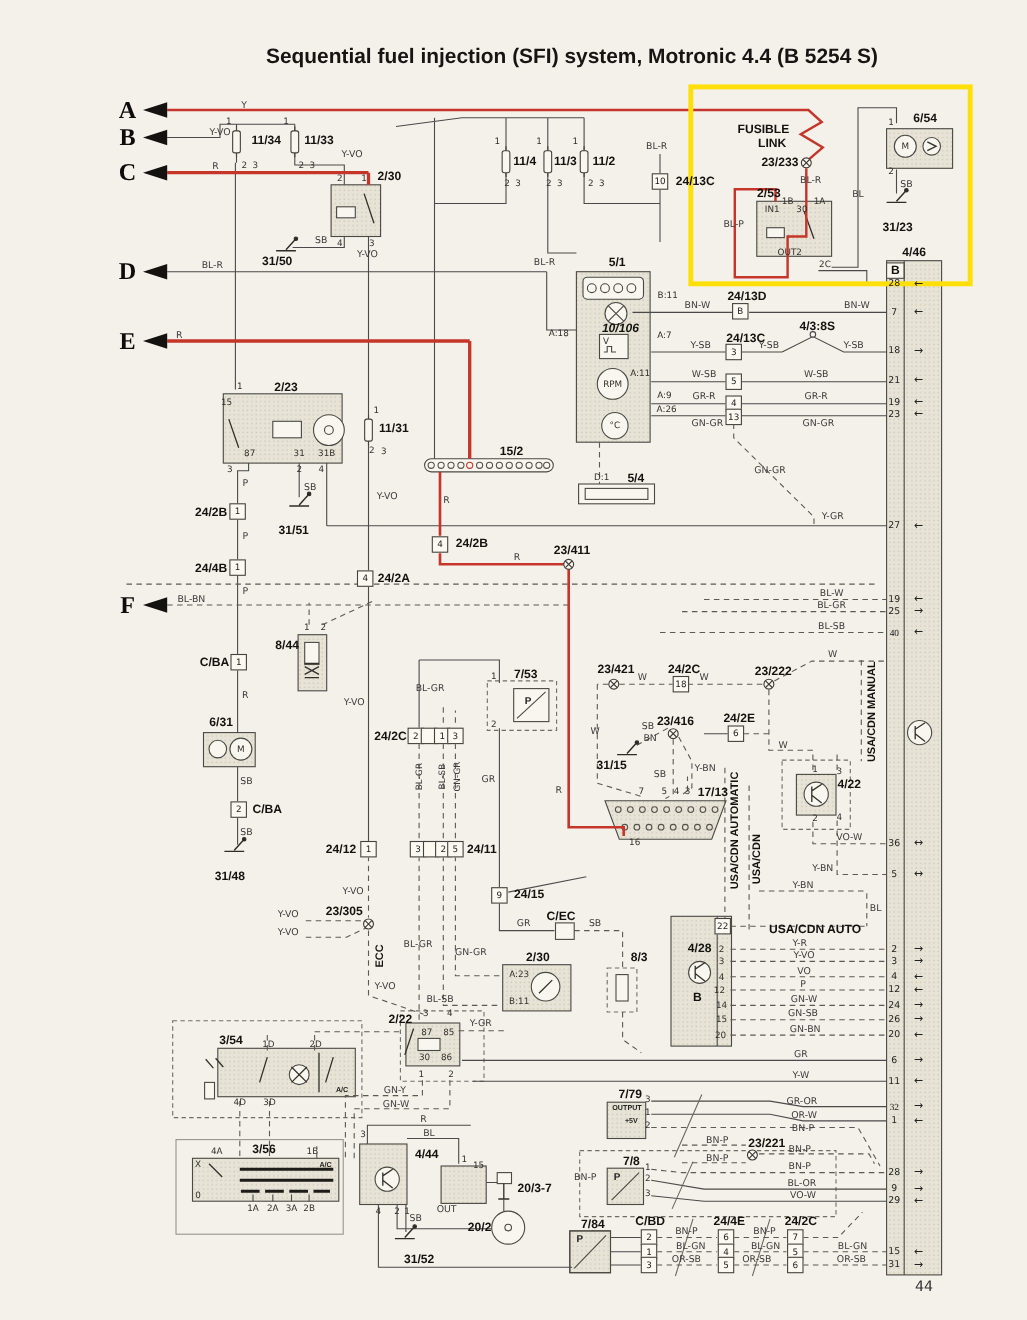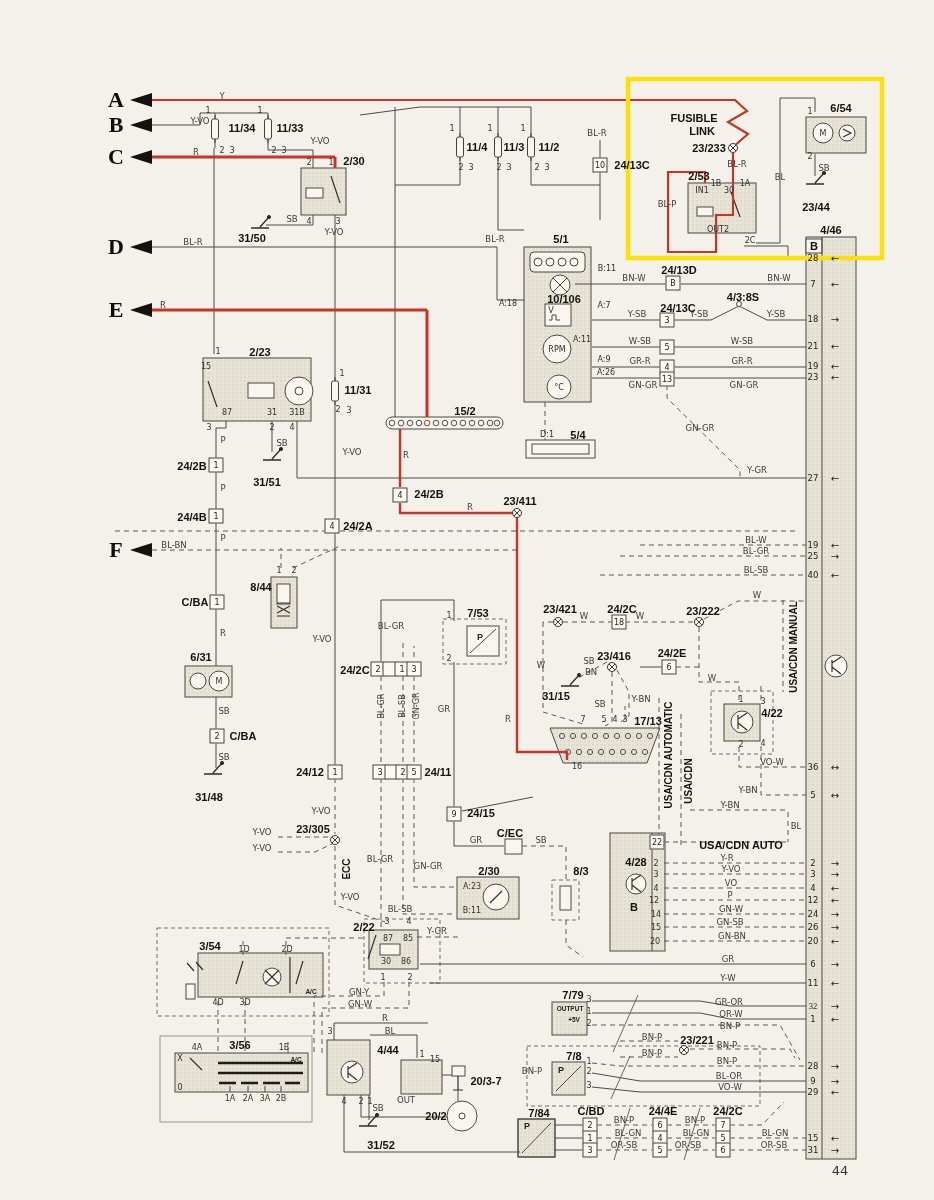--- a/index.html
+++ b/index.html
@@ -21,20 +21,21 @@
        background:#fbf9f2;font:8px "DejaVu Sans",sans-serif;color:#222;display:flex;
        align-items:center;justify-content:center;}
   .en{position:absolute;transform:translate(-50%,-50%);font:8.5px "DejaVu Sans",sans-serif;color:#222;}
   .ea{position:absolute;transform:translate(-50%,-50%);font:10px "DejaVu Sans",sans-serif;color:#222;}
   svg{position:absolute;left:0;top:0;}
 </style>
 </head>
 <body>
 
 <div id="page">
+  <div id="title">Sequential fuel injection (SFI) system, Motronic 4.4 (B 5254 S)</div>
 
   <svg id="wires" width="934" height="1200" viewBox="0 0 934 1200">
     <defs>
       <pattern id="h" width="4" height="4" patternUnits="userSpaceOnUse">
         <rect width="4" height="4" fill="#e7e3d6"></rect>
           <circle cx="1" cy="1" r="0.7" fill="#cfc8b4"></circle>
       </pattern>
     </defs>
 
     <g stroke="#4a4843" stroke-width="1" fill="url(#h)">
@@ -313,25 +314,25 @@
     <div class="lb cl" style="left: 252px; top: 238px;">31/50</div>
     <div class="lb cl" style="left: 477px; top: 147px;">11/4</div>
     <div class="lb cl" style="left: 514px; top: 147px;">11/3</div>
     <div class="lb cl" style="left: 549px; top: 147px;">11/2</div>
     <div class="lb cl" style="left: 632px; top: 165px;">24/13C</div>
     <div class="lb cl" style="left: 694px; top: 118px;">FUSIBLE</div>
     <div class="lb cl" style="left: 702px; top: 131px;">LINK</div>
     <div class="lb cl" style="left: 709px; top: 148px;">23/233</div>
     <div class="lb cl" style="left: 699px; top: 176px;">2/53</div>
     <div class="lb cl" style="left: 841px; top: 108px;">6/54</div>
-    <div class="lb cl" style="left: 816px; top: 207px;">23/44</div>
+    <div class="lb cl" style="left: 816px; top: 207px;">31/23</div>
     <div class="lb cl" style="left: 831px; top: 230px;">4/46</div>
     <div class="lb cl" style="left: 561px; top: 239px;">5/1</div>
     <div class="lb cl" style="left: 679px; top: 270px;">24/13D</div>
-    <div class="lb cl" style="left: 564px; top: 299px;">10/106</div>
+    <div class="lb cl" style="left: 564px; top: 299px; font-style: italic;">10/106</div>
     <div class="lb cl" style="left: 678px; top: 308px;">24/13C</div>
     <div class="lb cl" style="left: 743px; top: 297px;">4/3:8S</div>
     <div class="lb cl" style="left: 260px; top: 352px;">2/23</div>
     <div class="lb cl" style="left: 358px; top: 390px;">11/31</div>
     <div class="lb cl" style="left: 465px; top: 411px;">15/2</div>
     <div class="lb cl" style="left: 578px; top: 435px;">5/4</div>
     <div class="lb cl" style="left: 267px; top: 482px;">31/51</div>
     <div class="lb cl" style="left: 192px; top: 466px;">24/2B</div>
     <div class="lb cl" style="left: 192px; top: 517px;">24/4B</div>
     <div class="lb cl" style="left: 429px; top: 494px;">24/2B</div>
@@ -641,21 +642,21 @@
     <div class="en" style="left: 813px; top: 366px;">19</div>
     <div class="ea" style="left: 835px; top: 366px;">←</div>
     <div class="en" style="left: 813px; top: 377px;">23</div>
     <div class="ea" style="left: 835px; top: 377px;">←</div>
     <div class="en" style="left: 813px; top: 478px;">27</div>
     <div class="ea" style="left: 835px; top: 478px;">←</div>
     <div class="en" style="left: 813px; top: 545px;">19</div>
     <div class="ea" style="left: 835px; top: 545px;">←</div>
     <div class="en" style="left: 813px; top: 556px;">25</div>
     <div class="ea" style="left: 835px; top: 556px;">→</div>
-    <div class="en" style="left: 813px; top: 575px;">40</div>
+    <div class="en" style="left: 813px; top: 575px; font-family: Liberation Serif, serif;">40</div>
     <div class="ea" style="left: 835px; top: 575px;">←</div>
     <div class="en" style="left: 813px; top: 767px;">36</div>
     <div class="ea" style="left: 835px; top: 767px;">↔</div>
     <div class="en" style="left: 813px; top: 795px;">5</div>
     <div class="ea" style="left: 835px; top: 795px;">↔</div>
     <div class="en" style="left: 813px; top: 863px;">2</div>
     <div class="ea" style="left: 835px; top: 863px;">→</div>
     <div class="en" style="left: 813px; top: 874px;">3</div>
     <div class="ea" style="left: 835px; top: 874px;">→</div>
     <div class="en" style="left: 813px; top: 888px;">4</div>

